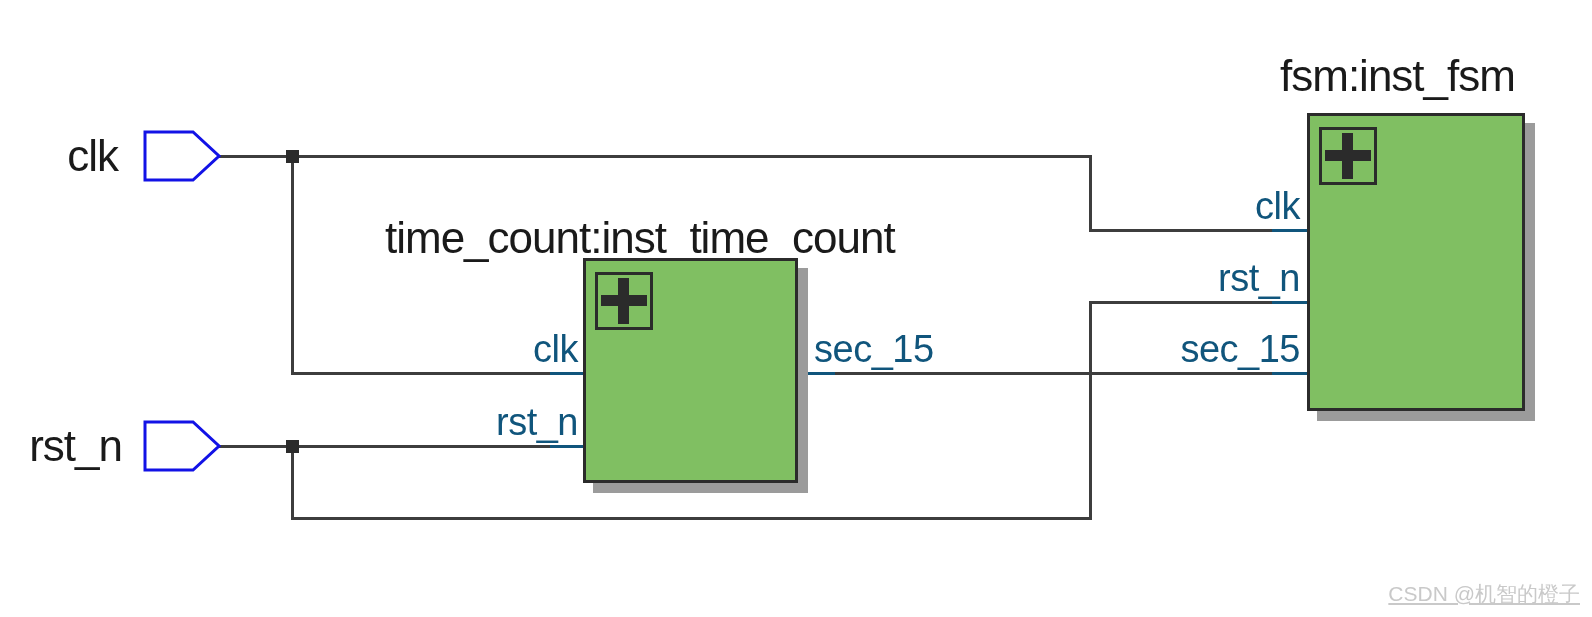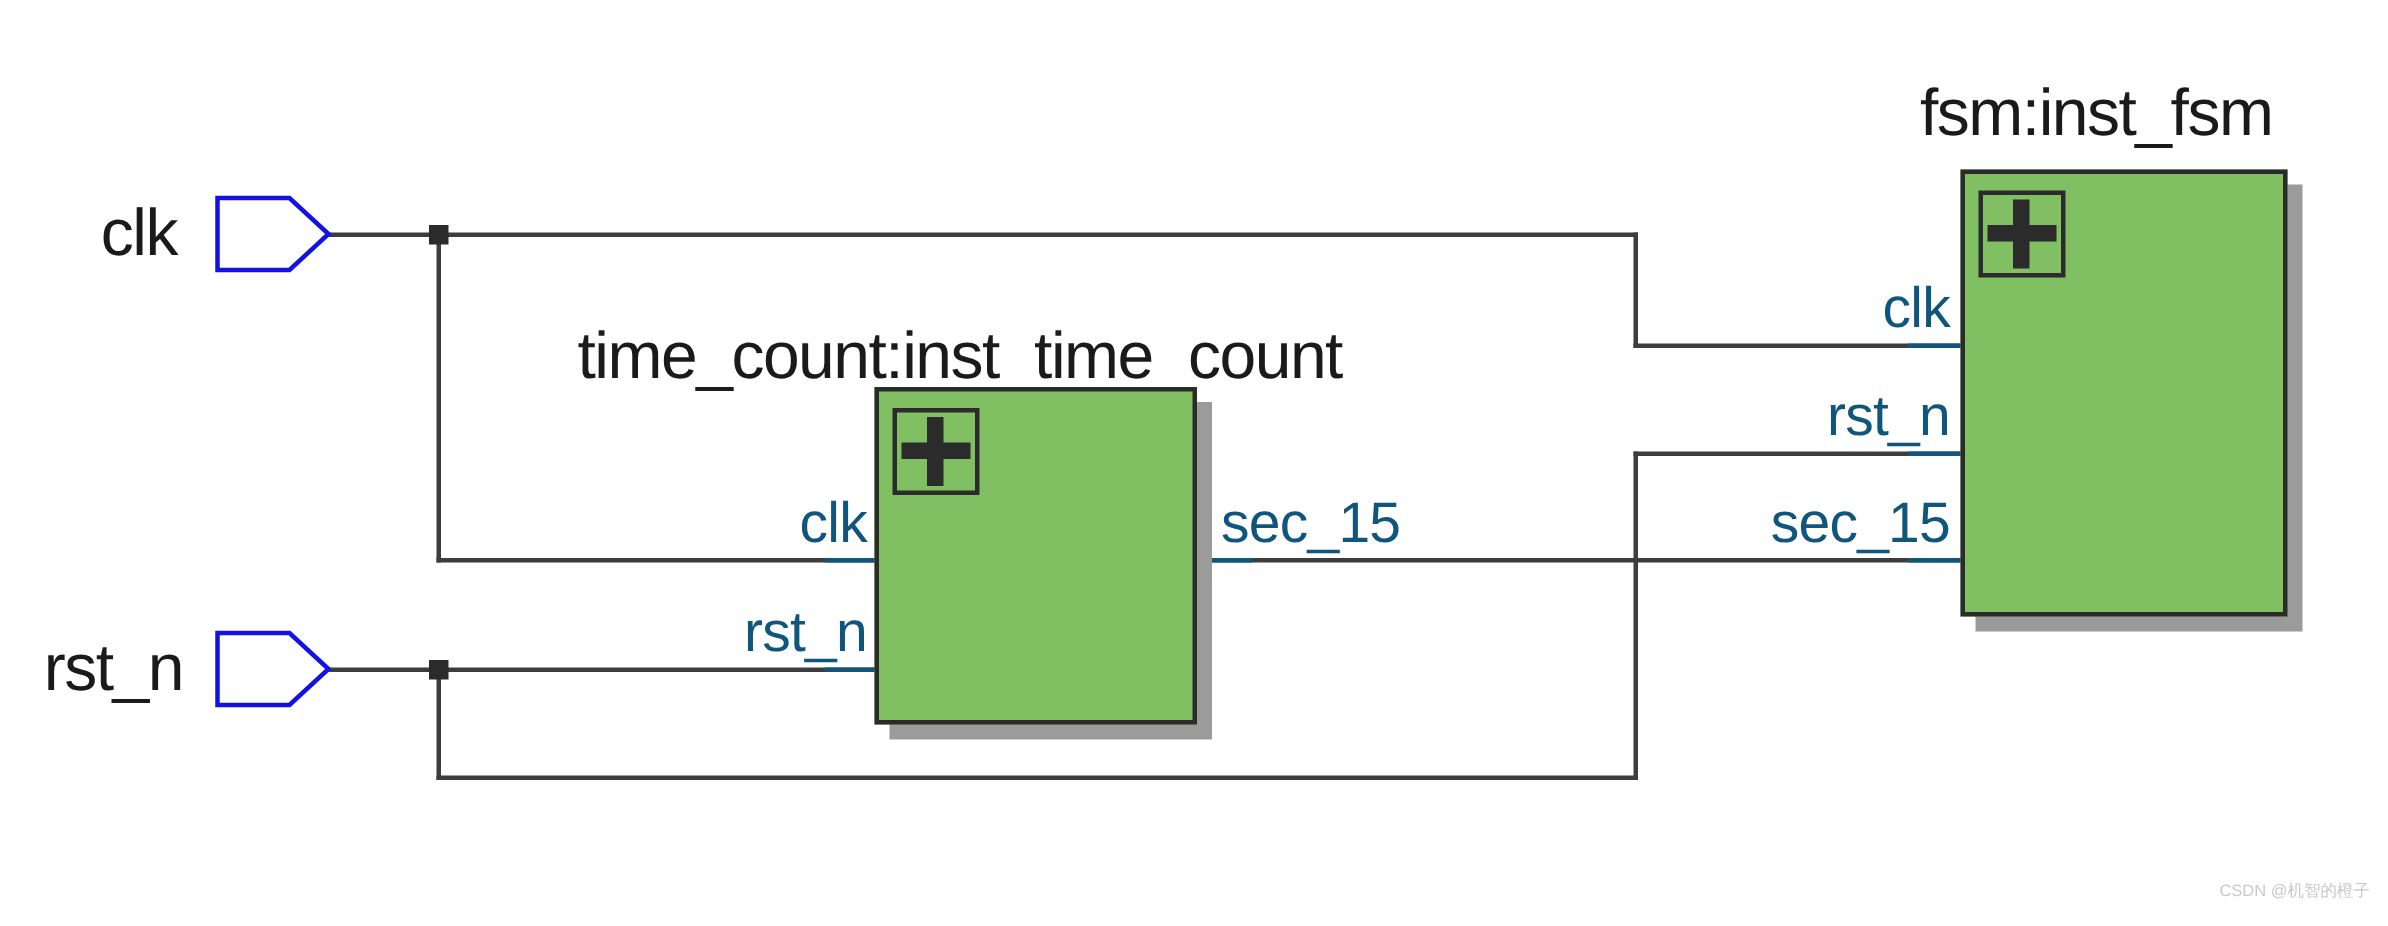--- a/index.html
+++ b/index.html
@@ -58,21 +58,21 @@
   }
   
   .pin-label{
     position:absolute;color:var(--port-label);
     font-size:38px;line-height:38px;letter-spacing:-0.5px;white-space:nowrap;
   }
   .pin-right{text-align:right;}
   .pin-left{text-align:left;}
   .watermark{
     position:absolute;color:var(--watermark);
-    font-size:11px;line-height:20px;text-align:right;white-space:nowrap;
+    font-size:21px;line-height:20px;text-align:right;white-space:nowrap;text-decoration:underline;
   }
 </style>
 </head>
 <body>
 
 <div id="canvas">
 
   <div class="wire" style="left:219px;top:155px;width:873px;height:3px;"></div>
   <div class="wire" style="left:1089px;top:155px;width:3px;height:77px;"></div>
   <div class="wire" style="left:1089px;top:229px;width:220px;height:3px;"></div>

